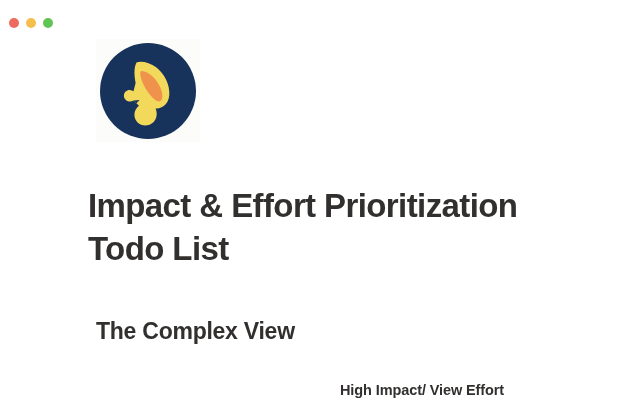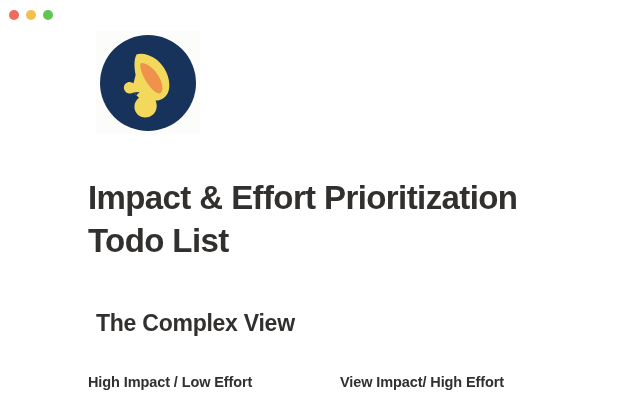--- a/index.html
+++ b/index.html
@@ -40,21 +40,21 @@
     border-radius: 50%;
     display: block;
   }
   .dot-close  { background: #ED6A5E; }
   .dot-min    { background: #F5BF4F; }
   .dot-max    { background: #61C554; }
 
   
   .page {
     position: absolute;
-    top: 4px;
+    top: 12px;
     left: 0;
     width: 640px;
     height: 304px;
   }
 
   
   .cover-image {
     position: absolute;
     left: 96px;
     top: 27px;
@@ -173,17 +173,16 @@
         <path d="M33.6 57.4 L 39.6 57.0 L 36.4 60.2 Z" fill="#17325B"></path>
       </svg>
     </span>
   </div>
 
   <h1 class="title">Impact &amp; Effort Prioritization Todo List</h1>
 
   <h2 class="subtitle">The Complex View</h2>
 
   <div class="quadrant-headers">
-    <h3 class="quadrant-header col-1">High Impact / Low Effort</h3>
-    <h3 class="quadrant-header col-2">View Impact/ High Effort</h3>
+    <h3 class="quadrant-header col-2">High Impact/ View Effort</h3>
   </div>
 
 </div>
 
 </body></html>

